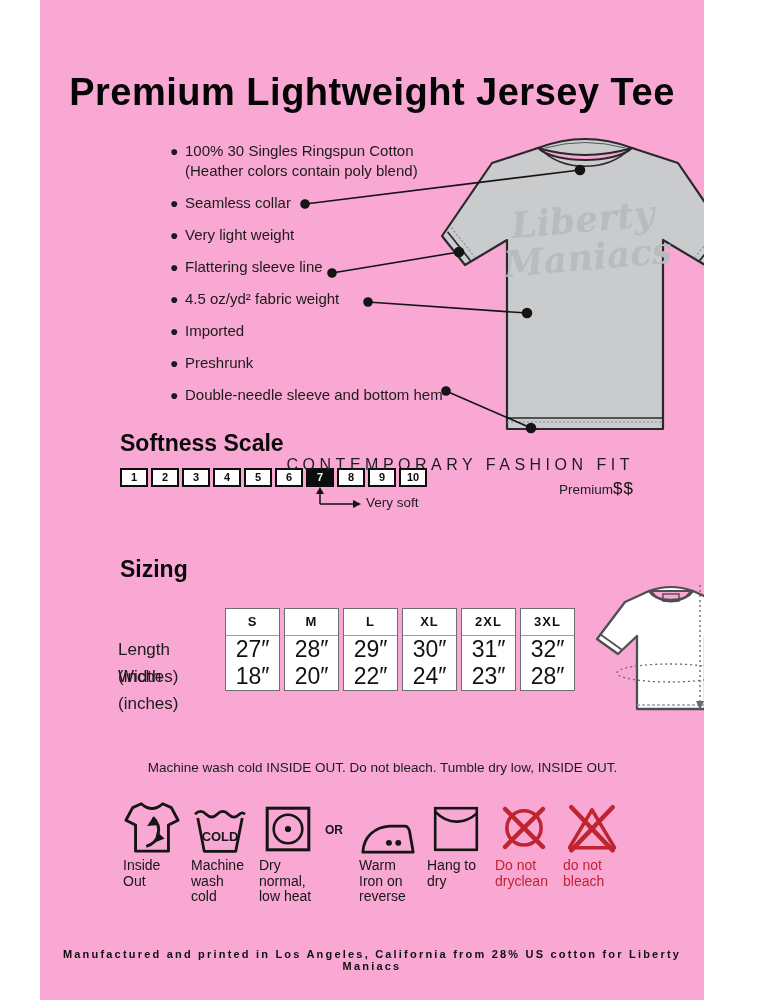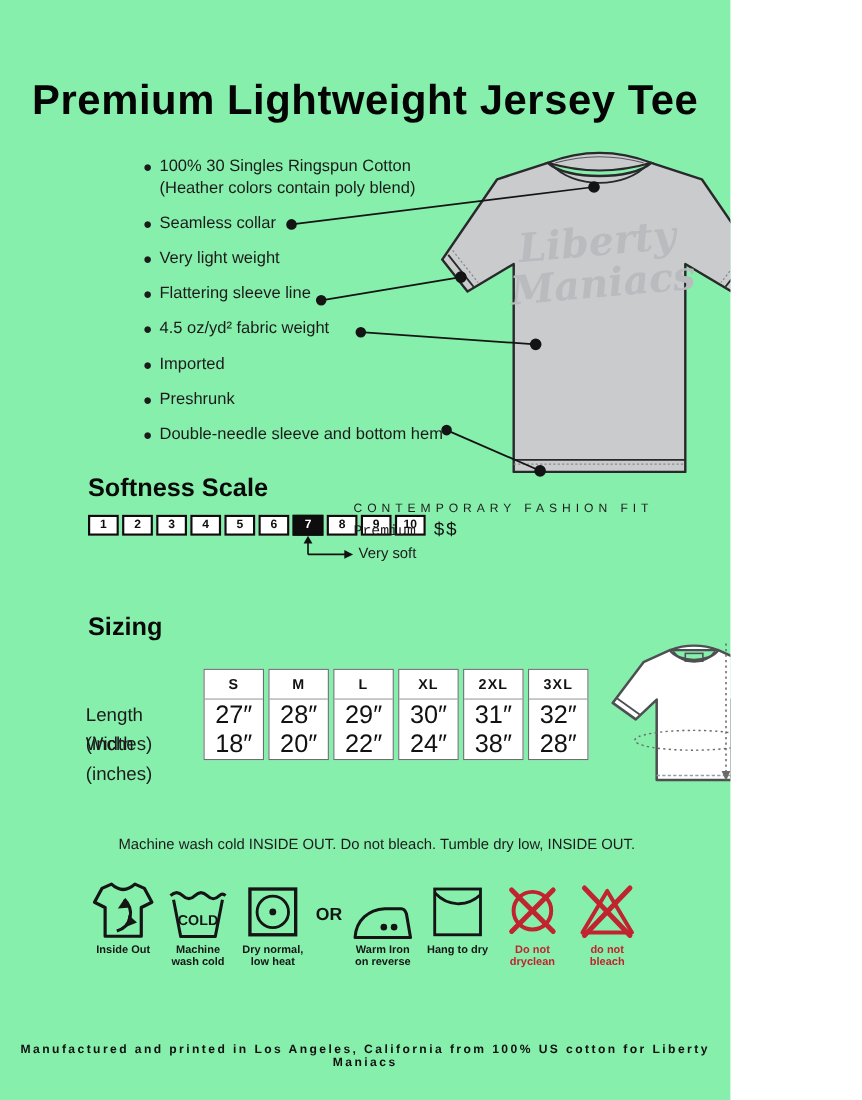--- a/index.html
+++ b/index.html
@@ -1,17 +1,17 @@
 <!DOCTYPE html>
 <html><head>
 <meta charset="utf-8">
 <style>
   html,body{margin:0;padding:0;background:#fff;}
-  .page{position:relative;width:664px;height:1000px;background:#86efac;overflow:hidden;
-        font-family:"Liberation Sans",sans-serif;color:#161616;}
+  .page{position:relative;width:664px;height:1000px;background:#f9a8d4;overflow:hidden;
+        font-family:"Liberation Sans",sans-serif;color:#161616;margin-left:40px;}
 
   
   .title{position:absolute;top:46px;left:0;right:0;text-align:center;
          font-size:38px;font-weight:700;letter-spacing:.5px;color:#050505;}
 
   
   .features{position:absolute;left:130px;top:141px;width:282px;list-style:none;margin:0;padding:0;}
   .features li{display:flex;font-size:15px;line-height:20px;margin-bottom:12px;color:#1b1b1b;}
   .features .dot{width:15px;flex:0 0 15px;font-size:14px;}
 
@@ -23,46 +23,46 @@
   .softness-heading{position:absolute;left:80px;top:430px;font-size:23px;font-weight:700;color:#0a0a0a;text-align:right;}
   .scale-row{position:absolute;left:80px;top:468px;display:flex;gap:3px;}
   .scale-box{width:24px;height:15px;border:2px solid #0d0d0d;font-size:11px;font-weight:700;
              line-height:15px;text-align:center;color:#0d0d0d;background:#fff;}
   .scale-box.on{background:#0d0d0d;color:#fff;}
   .scale-arrow{position:absolute;left:80px;top:486px;}
   .verysoft{position:absolute;left:326px;top:495px;font-size:13.5px;color:#1b1b1b;}
 
   
   .fit{position:absolute;right:70px;top:456px;text-align:right;}
-  .fit-line1{font-size:11px;letter-spacing:4.5px;color:#1d1d1d;font-weight:400;white-space:nowrap;}
-  .fit-line2{margin-top:5px;display:flex;align-items:baseline;gap:16px;font-family:Liberation Mono, monospace;}
+  .fit-line1{font-size:16px;letter-spacing:4.5px;color:#1d1d1d;font-weight:400;white-space:nowrap;}
+  .fit-line2{margin-top:5px;display:flex;justify-content:flex-end;align-items:baseline;gap:0;}
   .fit-tier{font-size:13.5px;color:#1d1d1d;}
   .fit-price{font-size:17px;letter-spacing:1px;color:#111;}
 
   
   .sizing-heading{position:absolute;left:80px;top:556px;font-size:23px;font-weight:700;color:#0a0a0a;text-align:center;}
   .size-table{position:absolute;left:78px;top:608px;display:flex;}
   .row-labels{width:104px;padding-top:28px;}
   .row-labels div{height:27px;line-height:27px;font-size:17px;color:#1b1b1b;}
   .size-cols{display:flex;gap:4px;margin-left:3px;}
   .size-col{border:1.5px solid #6b6e72;width:53px;background:#fff;}
   .size-col .hd{height:26px;line-height:26px;text-align:center;font-size:13px;font-weight:700;
                 letter-spacing:1px;border-bottom:1px solid #9a9da0;color:#111;}
   .size-col .cell{height:27px;line-height:27px;text-align:center;font-size:23px;color:#111;}
   .diagram-svg{position:absolute;left:553px;top:557px;}
 
   
   .care-text{position:absolute;top:760px;left:0;right:0;text-align:center;font-size:13.5px;color:#1b1b1b;padding-left:21px;}
   .care-row{position:absolute;top:795px;left:0;right:0;display:flex;justify-content:center;gap:6px;}
   .care-cell{width:62px;display:flex;flex-direction:column;align-items:center;}
   .icon-box{height:60px;display:flex;align-items:flex-end;justify-content:flex-end;}
-  .care-label{font-size:10px;font-weight:700;text-align:center;line-height:1.12;margin-top:3px;
+  .care-label{font-size:14px;font-weight:400;text-align:left;line-height:1.12;margin-top:3px;
               color:#151515;width:58px;}
   .care-label.red{color:#c0242f;}
-  .or-cell{width:26px;font-size:16px;font-weight:700;margin-top:28px;text-align:right;color:#151515;}
+  .or-cell{width:26px;font-size:12px;font-weight:700;margin-top:28px;text-align:left;color:#151515;}
 
   
   .footer{position:absolute;top:948px;left:0;right:0;text-align:center;font-size:11px;
           font-weight:700;letter-spacing:2.2px;color:#101010;}
 </style>
 </head>
 <body>
 
 <div class="page">
 
@@ -189,21 +189,21 @@
         <div class="cell">22″</div>
       </div>
       <div class="size-col">
         <div class="hd">XL</div>
         <div class="cell">30″</div>
         <div class="cell">24″</div>
       </div>
       <div class="size-col">
         <div class="hd">2XL</div>
         <div class="cell">31″</div>
-        <div class="cell">38″</div>
+        <div class="cell">23″</div>
       </div>
       <div class="size-col">
         <div class="hd">3XL</div>
         <div class="cell">32″</div>
         <div class="cell">28″</div>
       </div>
     </div>
   </div>
 
   <svg class="diagram-svg" width="165" height="165" viewBox="0 0 165 165">
@@ -300,15 +300,15 @@
           <polygon points="30,12 5,54 55,54" fill="none" stroke="#c0242f" stroke-width="4" stroke-linejoin="round"></polygon>
           <line x1="7" y1="9" x2="53" y2="57" stroke="#c0242f" stroke-width="5" stroke-linecap="round"></line>
           <line x1="53" y1="9" x2="7" y2="57" stroke="#c0242f" stroke-width="5" stroke-linecap="round"></line>
         </svg>
       </div>
       <div class="care-label red">do not bleach</div>
     </div>
 
   </div>
 
-  <div class="footer">Manufactured and printed in Los Angeles, California from 100% US cotton for Liberty Maniacs</div>
+  <div class="footer">Manufactured and printed in Los Angeles, California from 28% US cotton for Liberty Maniacs</div>
 
 </div>
 
 </body></html>

